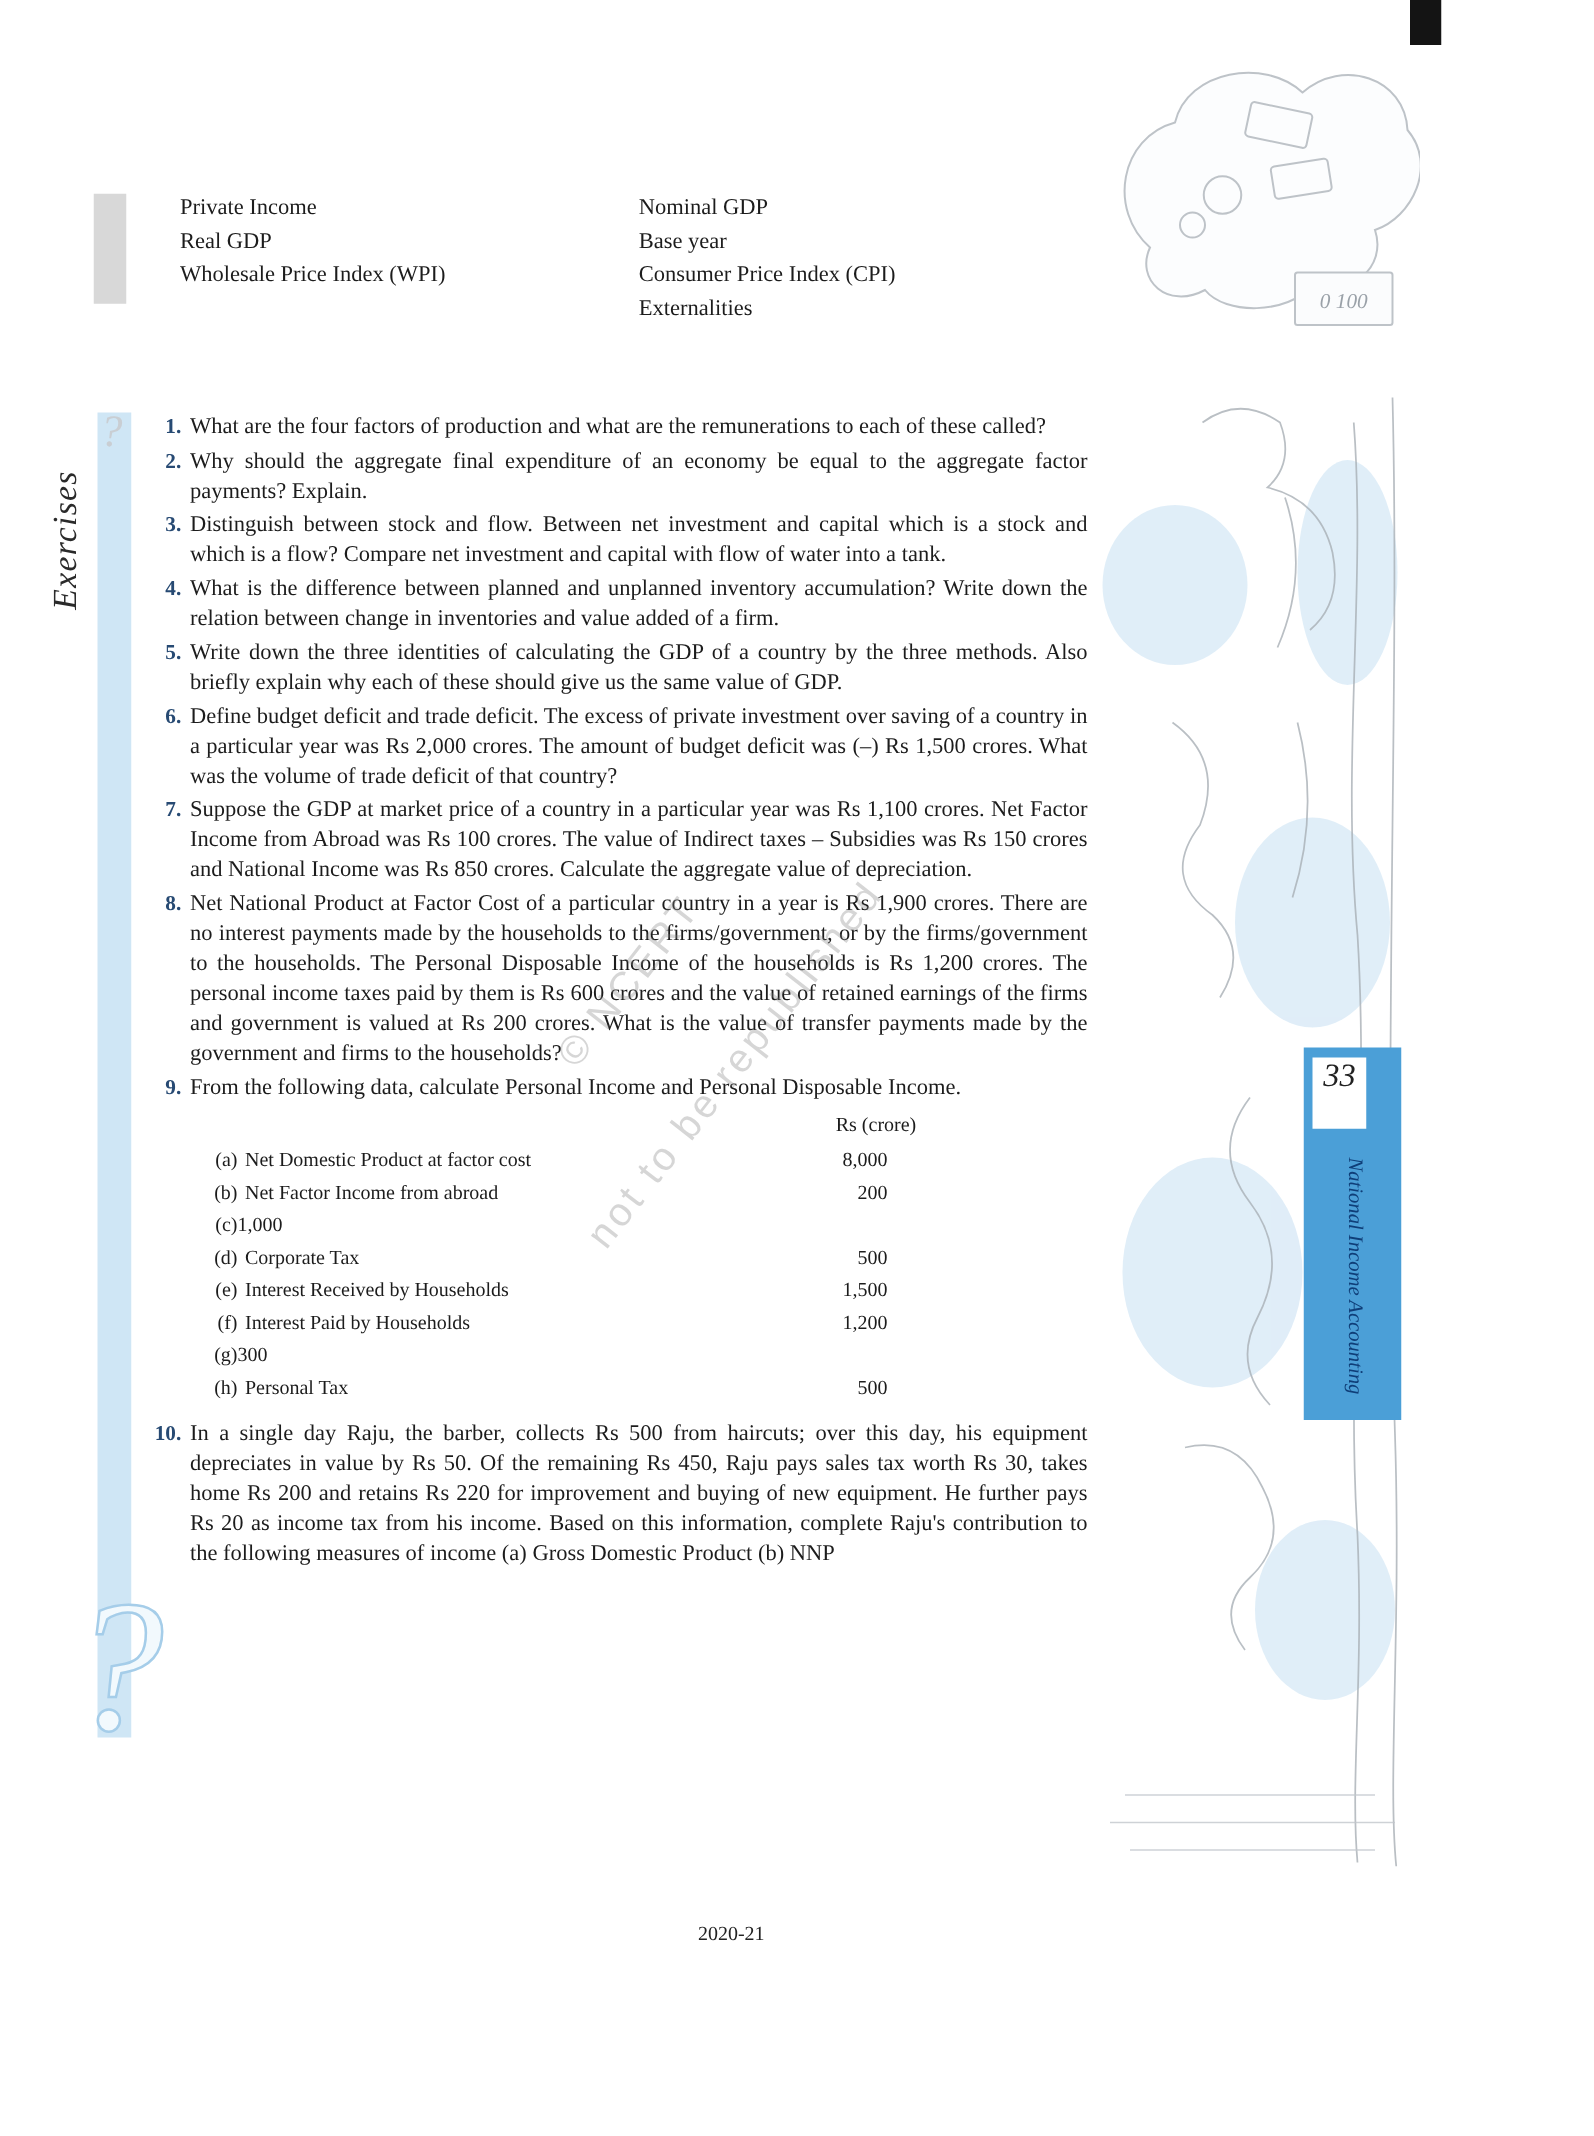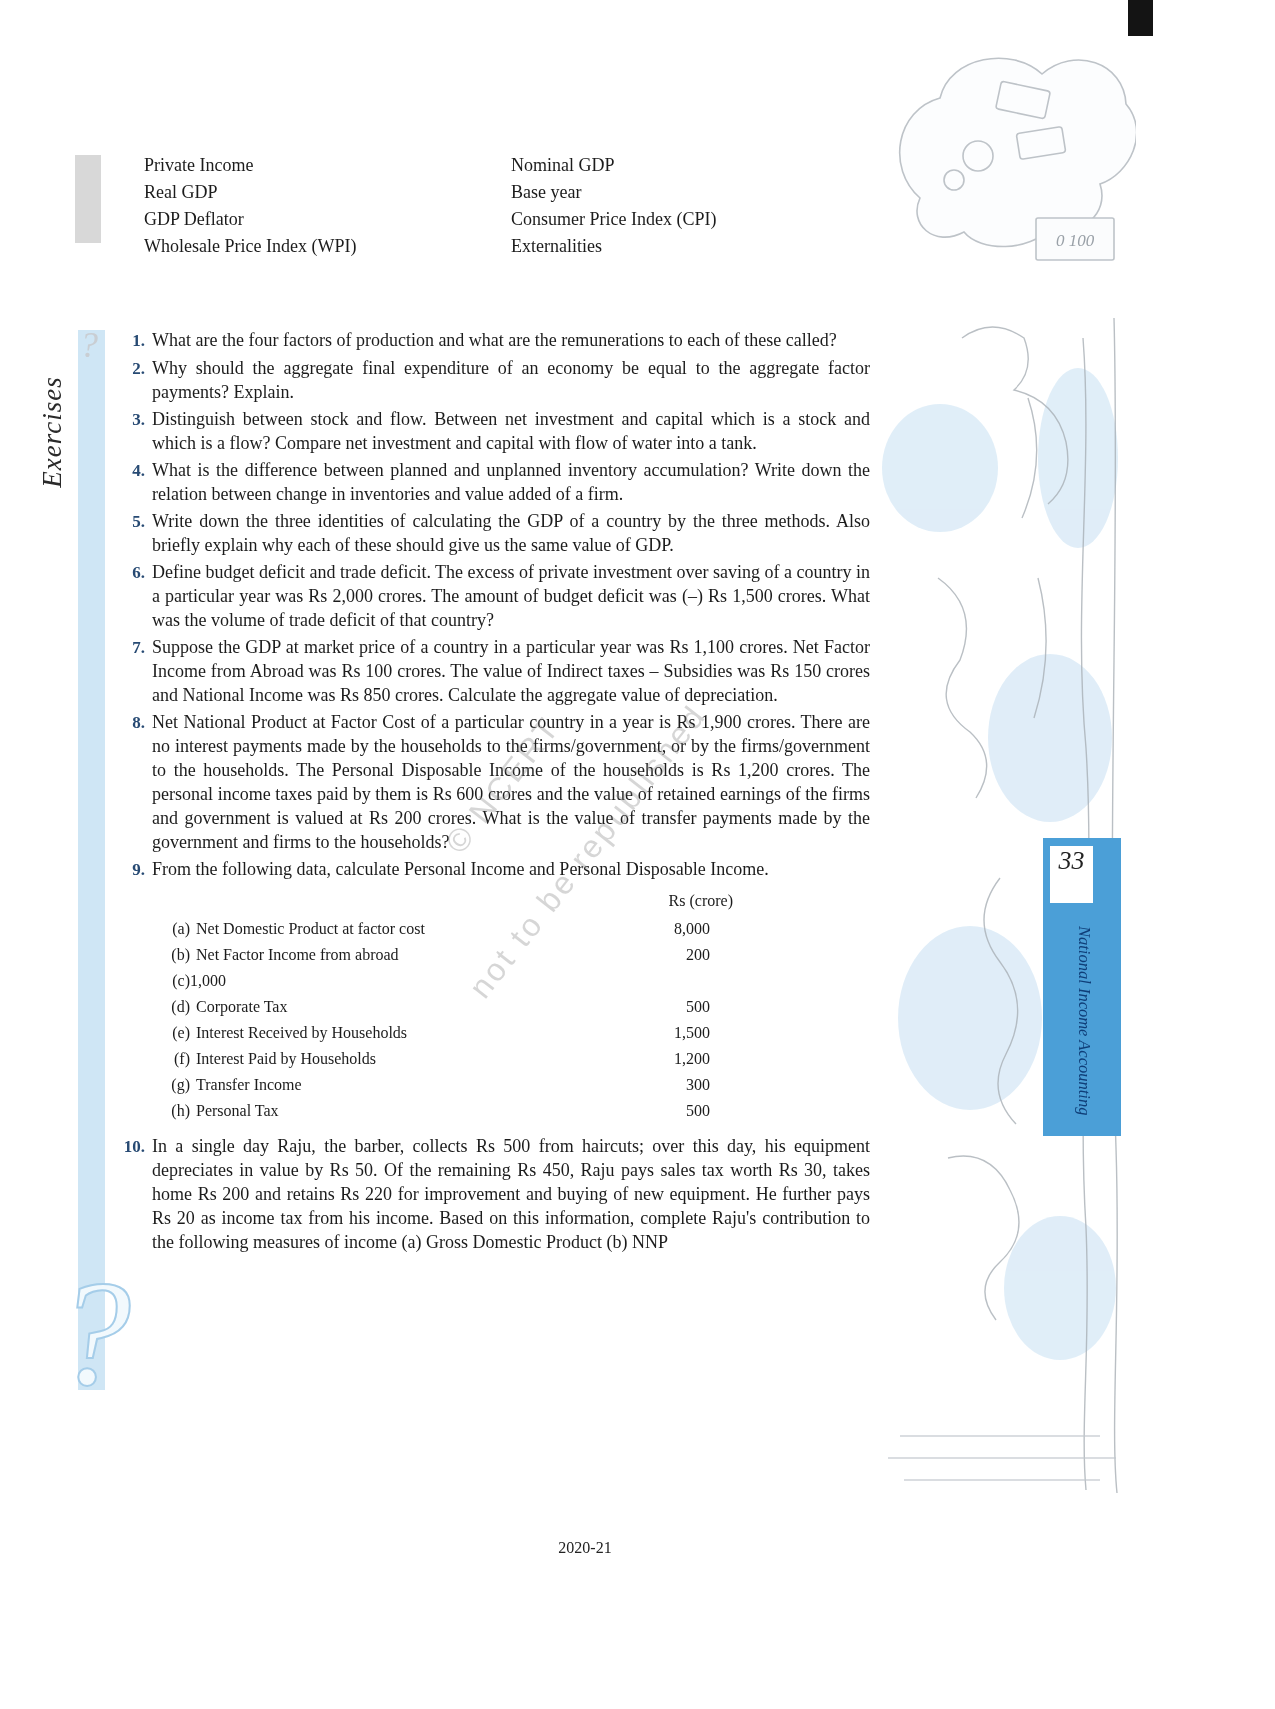--- a/index.html
+++ b/index.html
@@ -79,21 +79,20 @@
   <div class="corner-mark"></div>
 
   <div class="gray-bar"></div>
   <div class="terms-grid">
     <div class="terms-col-left">
 
         <div class="term">Private Income</div>
 
         <div class="term">Real GDP</div>
 
-        <div class="term">GDP Deflator</div>
 
         <div class="term">Wholesale Price Index (WPI)</div>
       </div>
     <div class="terms-col-right">
 
         <div class="term">Nominal GDP</div>
 
         <div class="term">Base year</div>
 
         <div class="term">Consumer Price Index (CPI)</div>
@@ -195,21 +194,20 @@
           </div>
 
           <div class="q9-row">
             <span class="q9-label">(f)</span>
             <span class="q9-item">Interest Paid by Households</span>
             <span class="q9-value">1,200</span>
           </div>
 
           <div class="q9-row">
             <span class="q9-label">(g)</span>
-            <span class="q9-item">Transfer Income</span>
             <span class="q9-value">300</span>
           </div>
 
           <div class="q9-row">
             <span class="q9-label">(h)</span>
             <span class="q9-item">Personal Tax</span>
             <span class="q9-value">500</span>
           </div>
         </div>
     </div>

